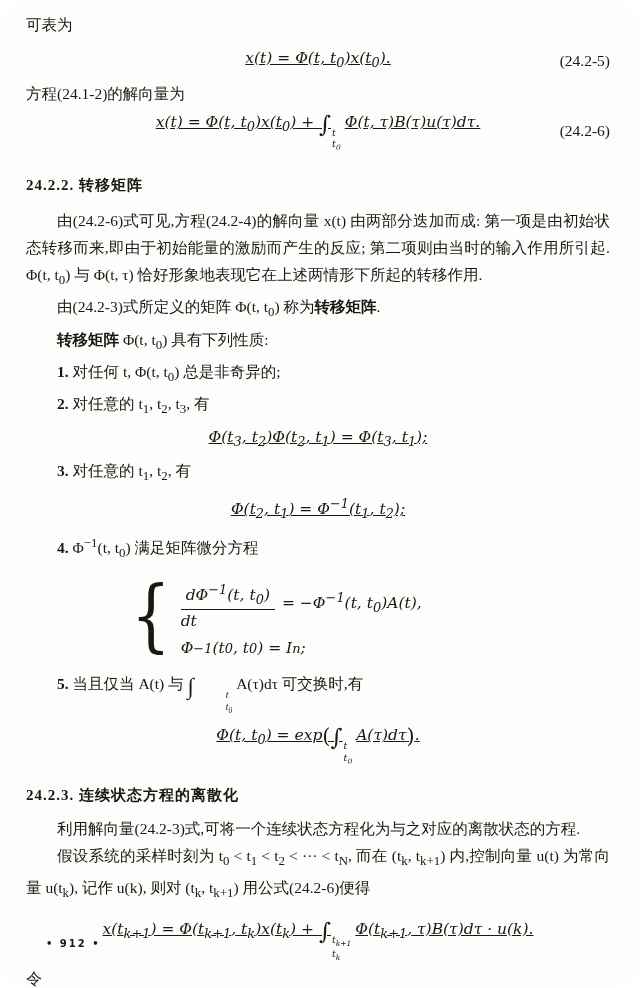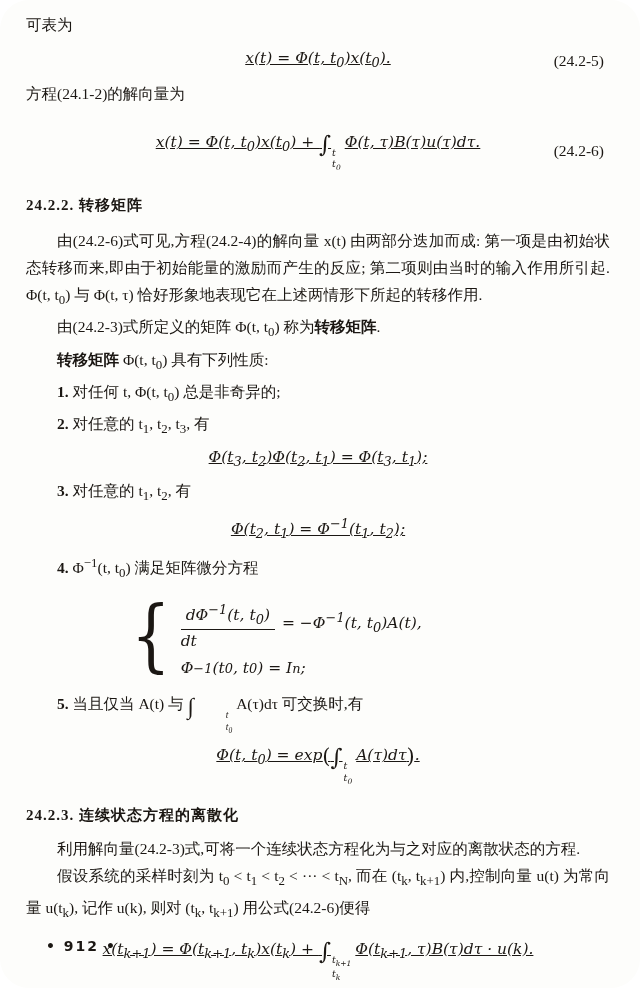--- a/index.html
+++ b/index.html
@@ -29,26 +29,26 @@
     letter-spacing: 1px;
   }
   .h1-block { margin: 24px 0 12px 0; }
   .h2-block { margin: 20px 0 10px 0; }
   .eqrow {
     position: relative; text-align: center;
     font-size: 15.5px; line-height: 26px;
   }
   .eqrow .formula, .formula { font-style: italic; font-family: "DejaVu Serif", "Liberation Serif", serif; text-decoration: underline; }
   .eqnum {
-    position: absolute; right: 6px; top: 50%;
+    position: absolute; right: 0; top: 50%;
     transform: translateY(-50%);
     font-style: normal; font-size: 15.5px;
   }
   .m-eq5 { margin: 7px 0 5px 0; }
-  .m-eq6 { margin: 22px 0 2px 0; }
+  .m-eq6 { margin: 2px 0 2px 0; }
   .m-prop-eq { margin: 2px 0 2px 0; }
   .m-eq-p5 { margin: 8px 0 4px 0; }
   .m-eq-disc { margin: 10px 0 4px 0; }
   
   .int { font-style: normal; font-size: 23px; vertical-align: -5px; line-height: 1; }
   .lims {
     display: inline-flex; flex-direction: column;
     font-size: 9.5px; line-height: 1.2; text-align: left;
     vertical-align: -9px; margin: 0 4px 0 1px; font-style: italic;
   }
@@ -71,21 +71,21 @@
   }
   .brace {
     font-size: 78px; font-weight: 300; line-height: 0.95;
     font-style: normal; margin-right: 5px;
     transform: scaleX(0.8);
   }
   .syslines { display: flex; flex-direction: column; gap: 7px; }
   .sysline { display: flex; align-items: center; }
   .footer {
     position: absolute; left: 46px; top: 938px;
-    font-size: 14px; font-weight: bold; letter-spacing: 2px;
+    font-size: 10px; font-weight: bold; letter-spacing: 2px;
     font-family: "DejaVu Sans", "Liberation Sans", sans-serif;
   }
   .let-line { font-size: 16px; line-height: 26px; margin-top: 4px; }
 </style>
 </head>
 <body>
 
 <div class="page">
 
   <div class="txt">可表为</div>

